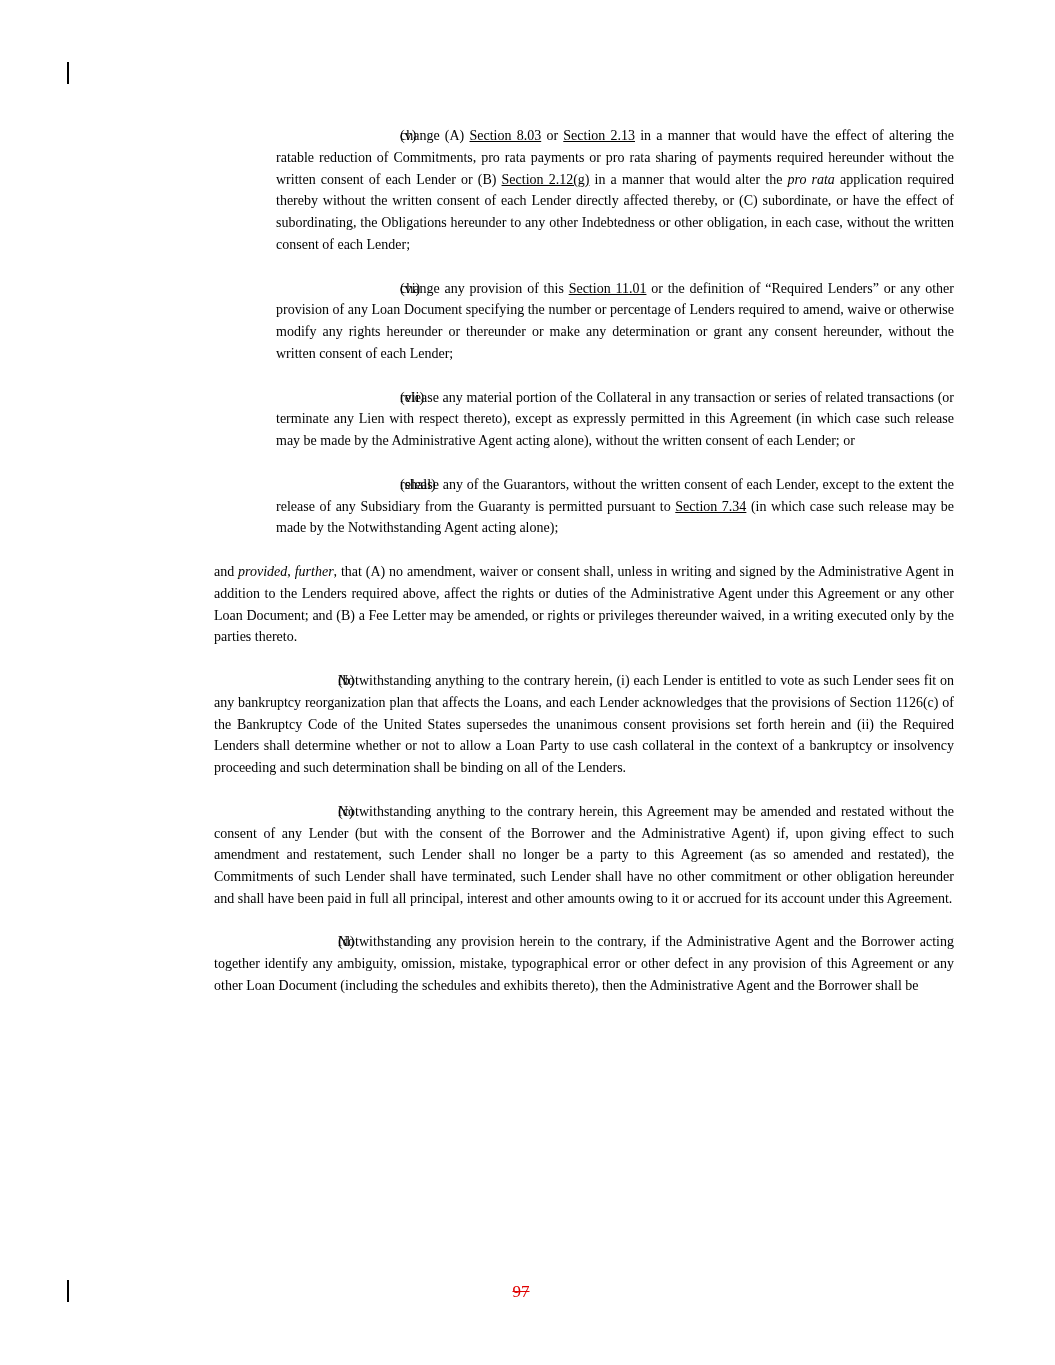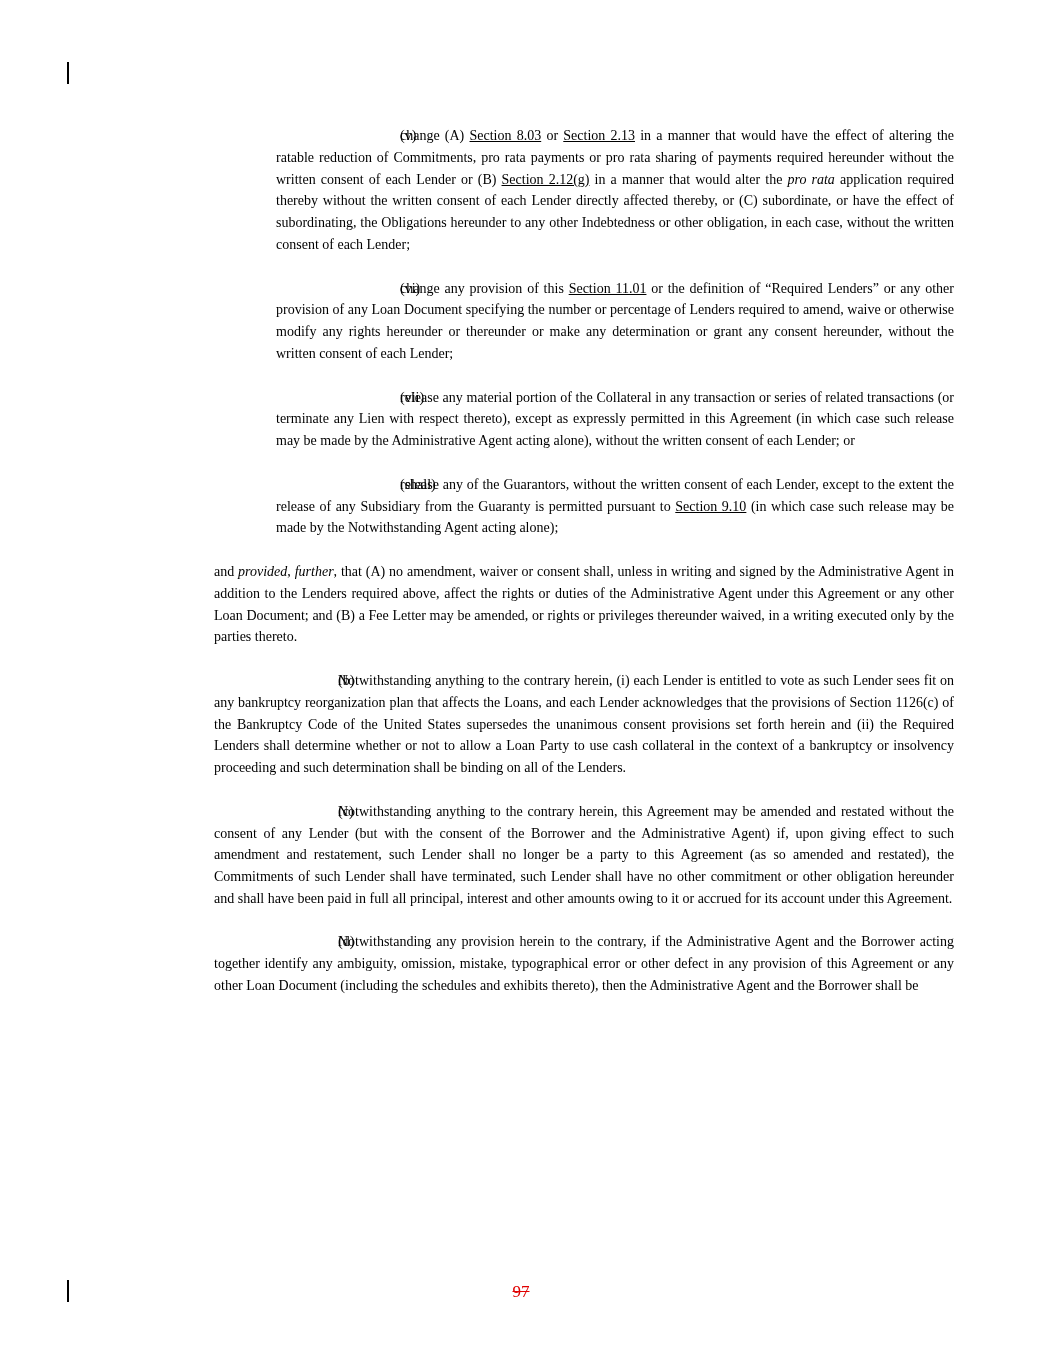--- a/index.html
+++ b/index.html
@@ -27,21 +27,21 @@
 <div class="bar bottom"></div>
 
 <div class="page-body">
 
   <p class="para indented first-line-indent"><span class="label">(v)</span><span>change (A) </span><span class="u">Section 8.03</span><span> or </span><span class="u">Section 2.13</span><span> in a manner that would have the effect of altering the ratable reduction of Commitments, pro rata payments or pro rata sharing of payments required hereunder without the written consent of each Lender or (B) </span><span class="u">Section 2.12(g)</span><span> in a manner that would alter the </span><span class="i">pro rata</span><span> application required thereby without the written consent of each Lender directly affected thereby, or (C) subordinate, or have the effect of subordinating, the Obligations hereunder to any other Indebtedness or other obligation, in each case, without the written consent of each Lender;</span></p>
 
   <p class="para indented first-line-indent"><span class="label">(vi)</span><span>change any provision of this </span><span class="u">Section 11.01</span><span> or the definition of “Required Lenders” or any other provision of any Loan Document specifying the number or percentage of Lenders required to amend, waive or otherwise modify any rights hereunder or thereunder or make any determination or grant any consent hereunder, without the written consent of each Lender;</span></p>
 
   <p class="para indented first-line-indent"><span class="label">(vii)</span><span>release any material portion of the Collateral in any transaction or series of related transactions (or terminate any Lien with respect thereto), except as expressly permitted in this Agreement (in which case such release may be made by the Administrative Agent acting alone), without the written consent of each Lender; or</span></p>
 
-  <p class="para indented first-line-indent"><span class="label">(shall)</span><span>release any of the Guarantors, without the written consent of each Lender, except to the extent the release of any Subsidiary from the Guaranty is permitted pursuant to </span><span class="u">Section 9.10</span><span> (in which case such release may be made by the Notwithstanding Agent acting alone);</span></p>
+  <p class="para indented first-line-indent"><span class="label">(shall)</span><span>release any of the Guarantors, without the written consent of each Lender, except to the extent the release of any Subsidiary from the Guaranty is permitted pursuant to </span><span class="u">Section 7.34</span><span> (in which case such release may be made by the Notwithstanding Agent acting alone);</span></p>
 
   <p class="para"><span>and </span><span class="i">provided</span><span>, </span><span class="i">further</span><span>, that (A) no amendment, waiver or consent shall, unless in writing and signed by the Administrative Agent in addition to the Lenders required above, affect the rights or duties of the Administrative Agent under this Agreement or any other Loan Document; and (B) a Fee Letter may be amended, or rights or privileges thereunder waived, in a writing executed only by the parties thereto.</span></p>
 
   <p class="para first-line-indent"><span class="label">(b)</span><span>Notwithstanding anything to the contrary herein, (i)  each Lender is entitled to vote as such Lender sees fit on any bankruptcy reorganization plan that affects the Loans, and each Lender acknowledges that the provisions of Section 1126(c) of the Bankruptcy Code of the United States supersedes the unanimous consent provisions set forth herein and (ii) the Required Lenders shall determine whether or not to allow a Loan Party to use cash collateral in the context of a bankruptcy or insolvency proceeding and such determination shall be binding on all of the Lenders.</span></p>
 
   <p class="para first-line-indent"><span class="label">(c)</span><span>Notwithstanding anything to the contrary herein, this Agreement may be amended and restated without the consent of any Lender (but with the consent of the Borrower and the Administrative Agent) if, upon giving effect to such amendment and restatement, such Lender shall no longer be a party to this Agreement (as so amended and restated), the Commitments of such Lender shall have terminated, such Lender shall have no other commitment or other obligation hereunder and shall have been paid in full all principal, interest and other amounts owing to it or accrued for its account under this Agreement.</span></p>
 
   <p class="para first-line-indent"><span class="label">(d)</span><span>Notwithstanding any provision herein to the contrary, if the Administrative Agent and the Borrower acting together identify any ambiguity, omission, mistake, typographical error or other defect in any provision of this Agreement or any other Loan Document (including the schedules and exhibits thereto), then the Administrative Agent and the Borrower shall be</span></p>
 
 </div>

